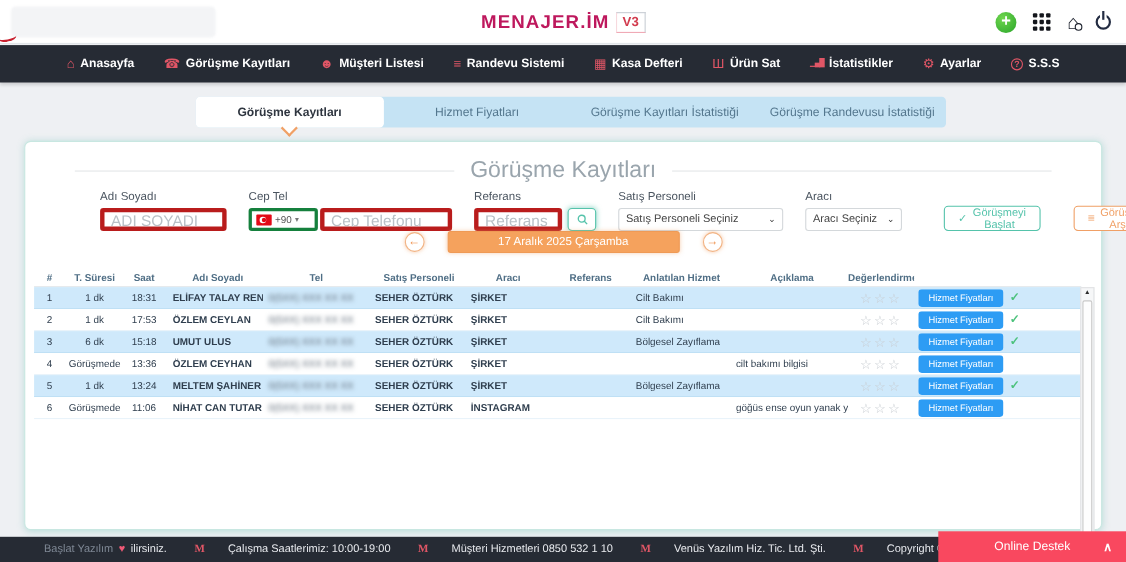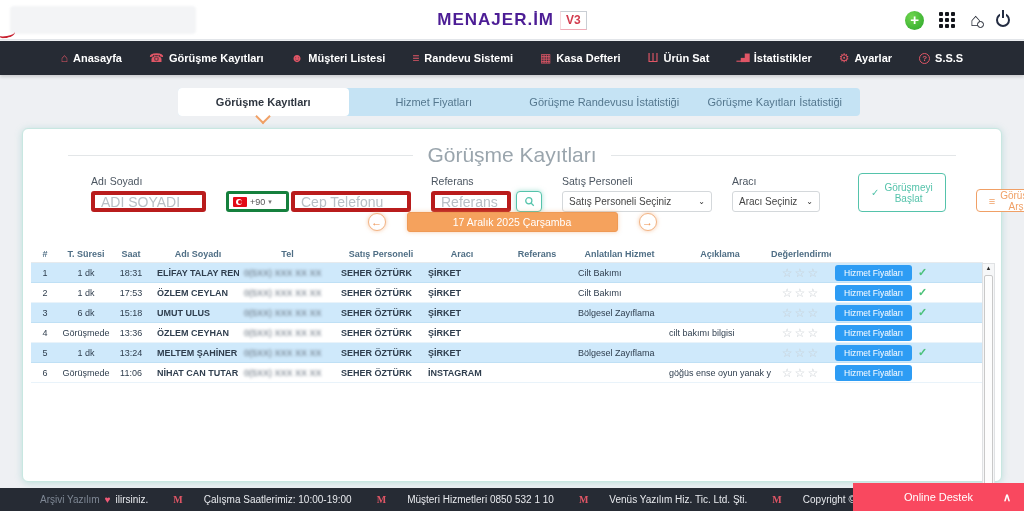--- a/index.html
+++ b/index.html
@@ -6,21 +6,21 @@
   html,body { width:1024px; height:511px; overflow:hidden; }
   body { font-family:"Liberation Sans", sans-serif; background:#eef0f3; position:relative; }
 
   
   .topbar { position:absolute; top:0; left:0; width:1024px; height:40px; background:#fff;
             border-bottom:1px solid #e2e5e9; }
   .blur-box { position:absolute; left:10px; top:6px; width:186px; height:28px;
               background:#f3f4f6; border-radius:4px; filter:blur(1px); }
   .logo { position:absolute; left:0; right:0; top:0; height:40px; display:flex;
           align-items:center; justify-content:center; gap:6px; }
-  .logo-text { font-size:17px; font-weight:700; letter-spacing:1px; color:#4c1d95; position:relative; }
+  .logo-text { font-size:17px; font-weight:700; letter-spacing:1px; color:#be185d; position:relative; }
   .logo-swoosh { position:absolute; left:-2px; bottom:2px; width:17px; height:9px;
                  border-bottom:2px solid #c8202f; border-radius:50%; transform:rotate(-10deg); }
   .logo-version { font-size:12px; font-weight:700; color:#d23b4e; padding:1px 5px 2px 5px;
                   border-top:1px solid #c9ced4; border-right:1px solid #c9ced4;
                   border-bottom:1px solid #f0aab6; border-left:1px solid #f7d9de; }
   .top-icons { position:absolute; right:14px; top:0; height:40px; display:flex; align-items:center; gap:15px; }
   .plus-icon { width:19px; height:19px; border-radius:50%; background:radial-gradient(circle at 35% 30%, #6fd64e, #2aa52a);
                color:#fff; font-size:15px; font-weight:700; line-height:18px; text-align:center; cursor:pointer; }
   .plus-icon::before { content:"+"; }
   .grid-icon { display:grid; grid-template-columns:repeat(3,4px); grid-template-rows:repeat(3,4px);
@@ -87,21 +87,21 @@
   .ref-input { width:80px; }
   .search-btn { width:26px; height:21px; background:#fff; border:1px solid #55c3ab; border-radius:4px;
                 display:flex; align-items:center; justify-content:center; cursor:pointer;
                 box-shadow:0 0 5px rgba(85,195,171,.55); }
   .fselect { height:21px; border:1px solid #d4d8db; border-radius:3px; background:#fff; display:flex;
              align-items:center; justify-content:space-between; padding:0 6px; font-size:10px;
              color:#444; cursor:pointer; }
   .sales-select { width:150px; }
   .agent-select { width:88px; }
   .fselect .sel-caret { font-size:8px; color:#333; margin-left:6px; }
-  .btn-start { margin-left:18px; height:39px; padding:0 12px; background:#fff; border:1px solid #55c3ab;
+  .btn-start { margin-left:18px; height:23px; padding:0 12px; background:#fff; border:1px solid #55c3ab;
                border-radius:4px; color:#55c3ab; font-size:10px; cursor:pointer; display:flex;
                align-items:center; gap:5px; font-family:"Liberation Sans", sans-serif; }
   .btn-start::before { content:"✓"; font-size:10px; }
   .btn-archive { margin-left:10px; height:23px; padding:0 12px; background:#fff; border:1px solid #f0a066;
                  border-radius:4px; color:#f0a066; font-size:10px; cursor:pointer; display:flex;
                  align-items:center; gap:5px; font-family:"Liberation Sans", sans-serif; }
   .btn-archive::before { content:"≡"; font-size:11px; }
 
   
   .date-row { display:flex; align-items:center; justify-content:center; gap:21px; }
@@ -250,43 +250,44 @@
 
     <div class="tab active">
       <span>Görüşme Kayıtları</span>
     </div>
 
     <div class="tab inactive">
       <span>Hizmet Fiyatları</span>
     </div>
 
     <div class="tab inactive">
+      <span>Görüşme Kayıtları İstatistiği</span>
+    </div>
+
+    <div class="tab inactive">
       <span>Görüşme Randevusu İstatistiği</span>
-    </div>
-
-    <div class="tab inactive">
-      <span>Görüşme Kayıtları İstatistiği</span>
     </div>
 
 </div>
 
 <div class="card">
 
   <div class="title-row">
     <span class="line"></span>
     <span class="panel-title">Görüşme Kayıtları</span>
     <span class="line"></span>
   </div>
 
   <div class="form-row">
     <div class="fgroup">
       <span class="flabel">Adı Soyadı</span>
       <input class="finput name-input" placeholder="ADI SOYADI" style="">
     </div>
     <div class="fgroup">
+      <span class="flabel">Cep Tel</span>
       <div class="phone-wrap">
         <div class="flag-select">
           <span class="flag"></span>
           <span class="cc-text">+90</span>
           <span class="dd-caret">▾</span>
         </div>
         <input class="finput phone-input" placeholder="Cep Telefonu" style="">
       </div>
     </div>
     <div class="fgroup">
@@ -454,21 +455,21 @@
     <div class="vscroll">
       <span class="varrow up">▲</span>
       <div class="vthumb"></div>
 
     </div>
   </div>
 </div>
 
 <div class="footer">
   <span class="marquee">
-    <span class="gray">Arşivi Yazılım</span>
+    <span class="gray">Başlat Yazılım</span>
     <span class="heart-icon"></span>
     <span class="rest">ilirsiniz.</span>
   </span>
 
     <span class="f-item">
       <span class="m-logo-icon"></span>
       <span class="f-text">Çalışma Saatlerimiz: 10:00-19:00</span>
     </span>
 
     <span class="f-item">

